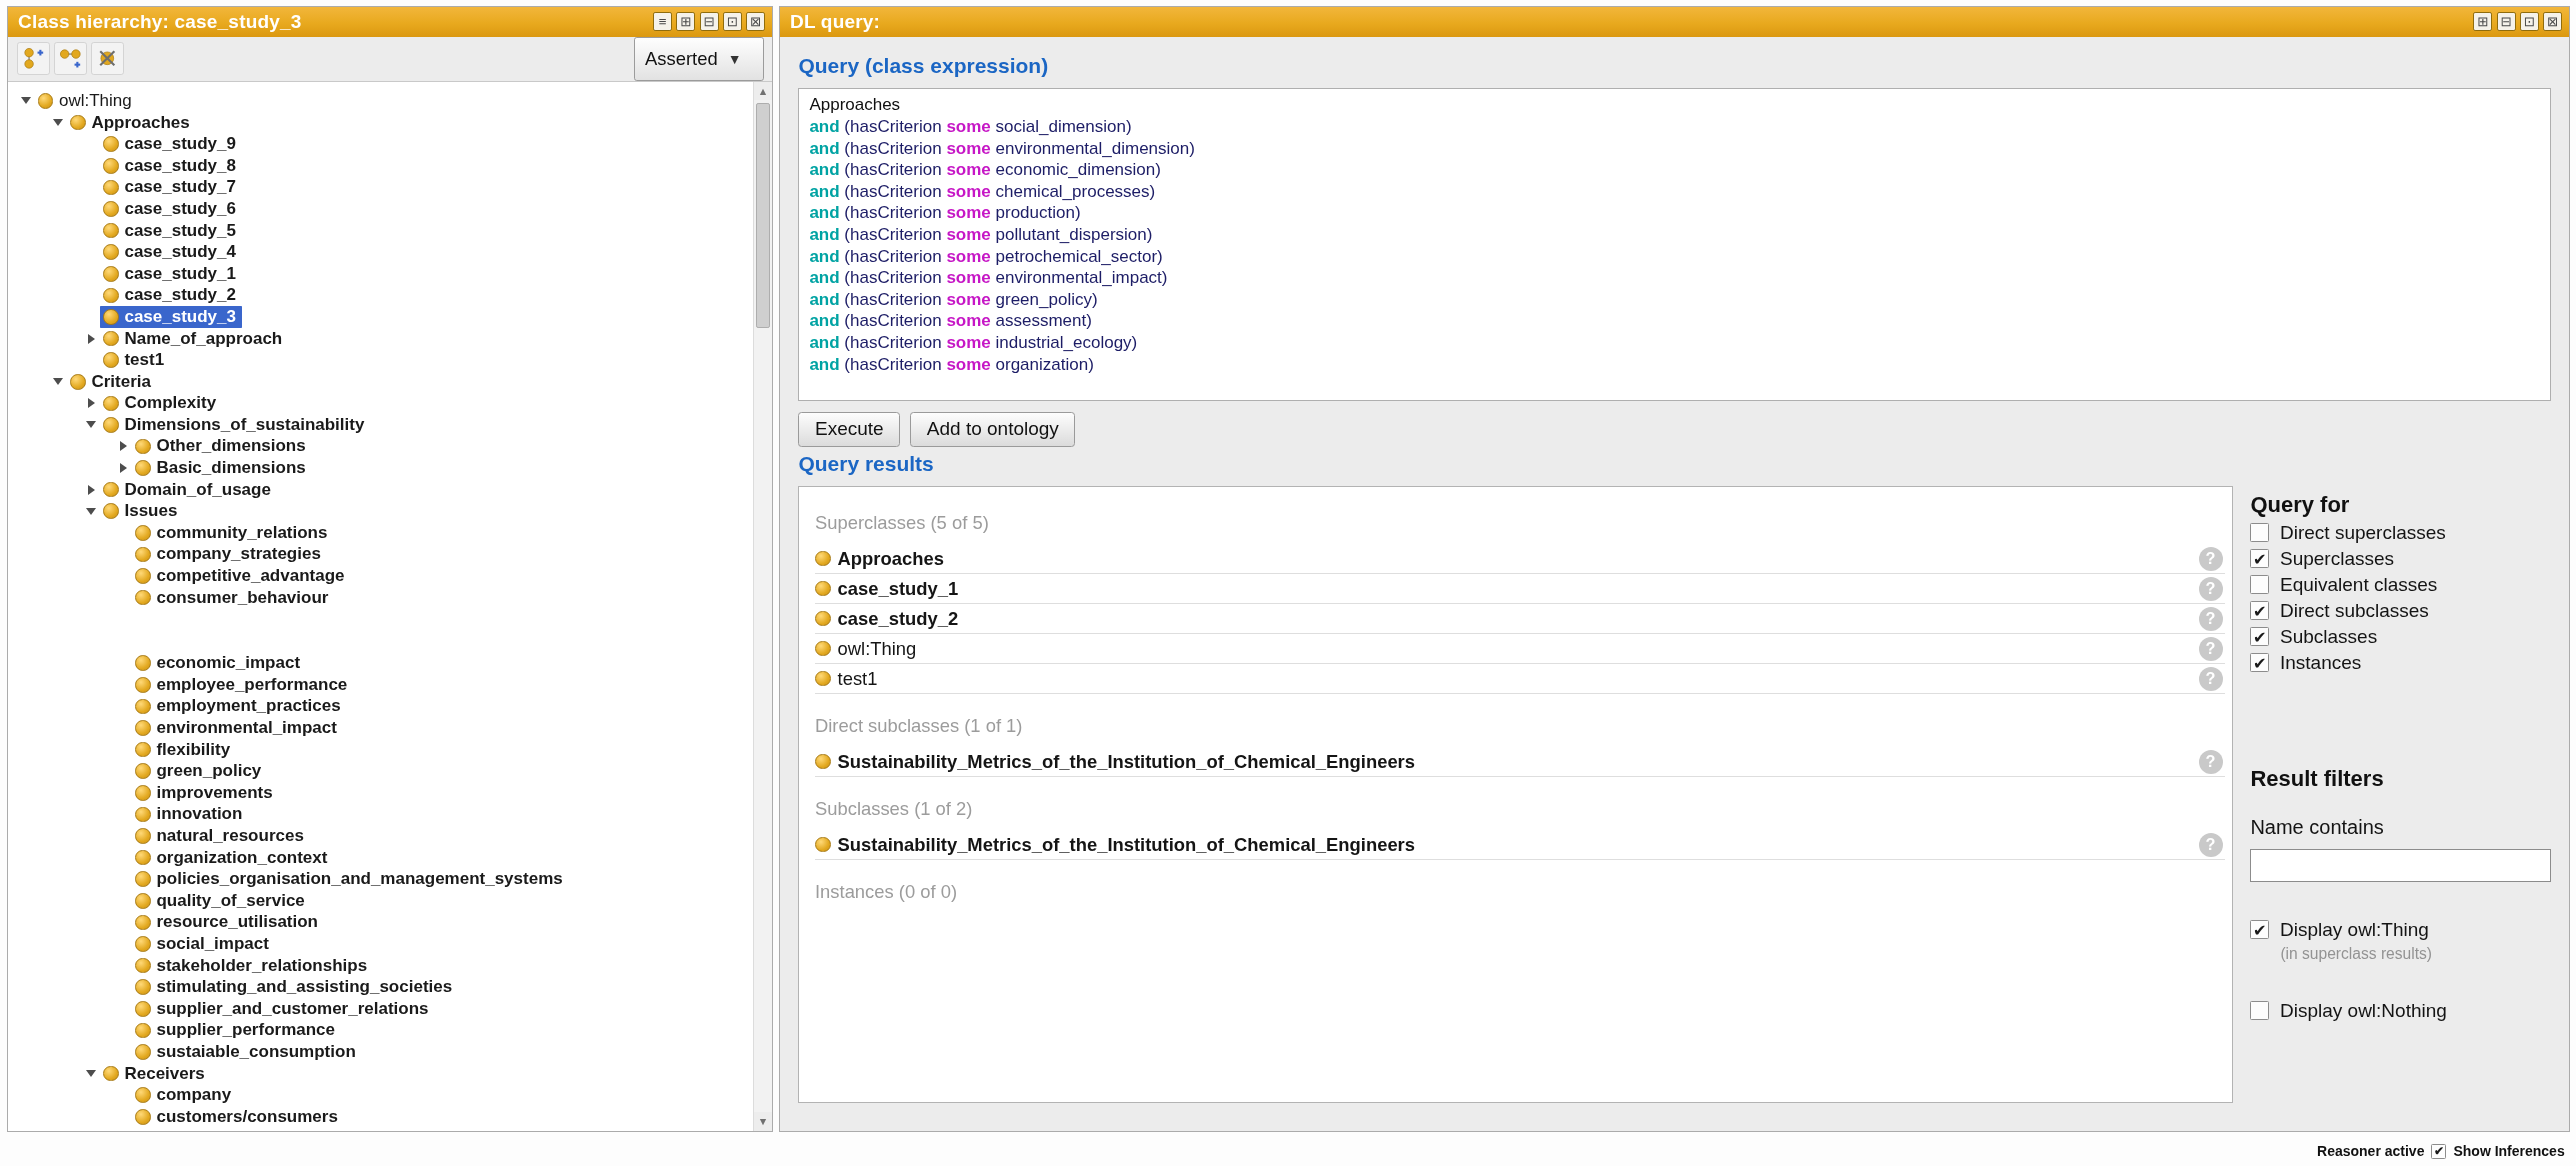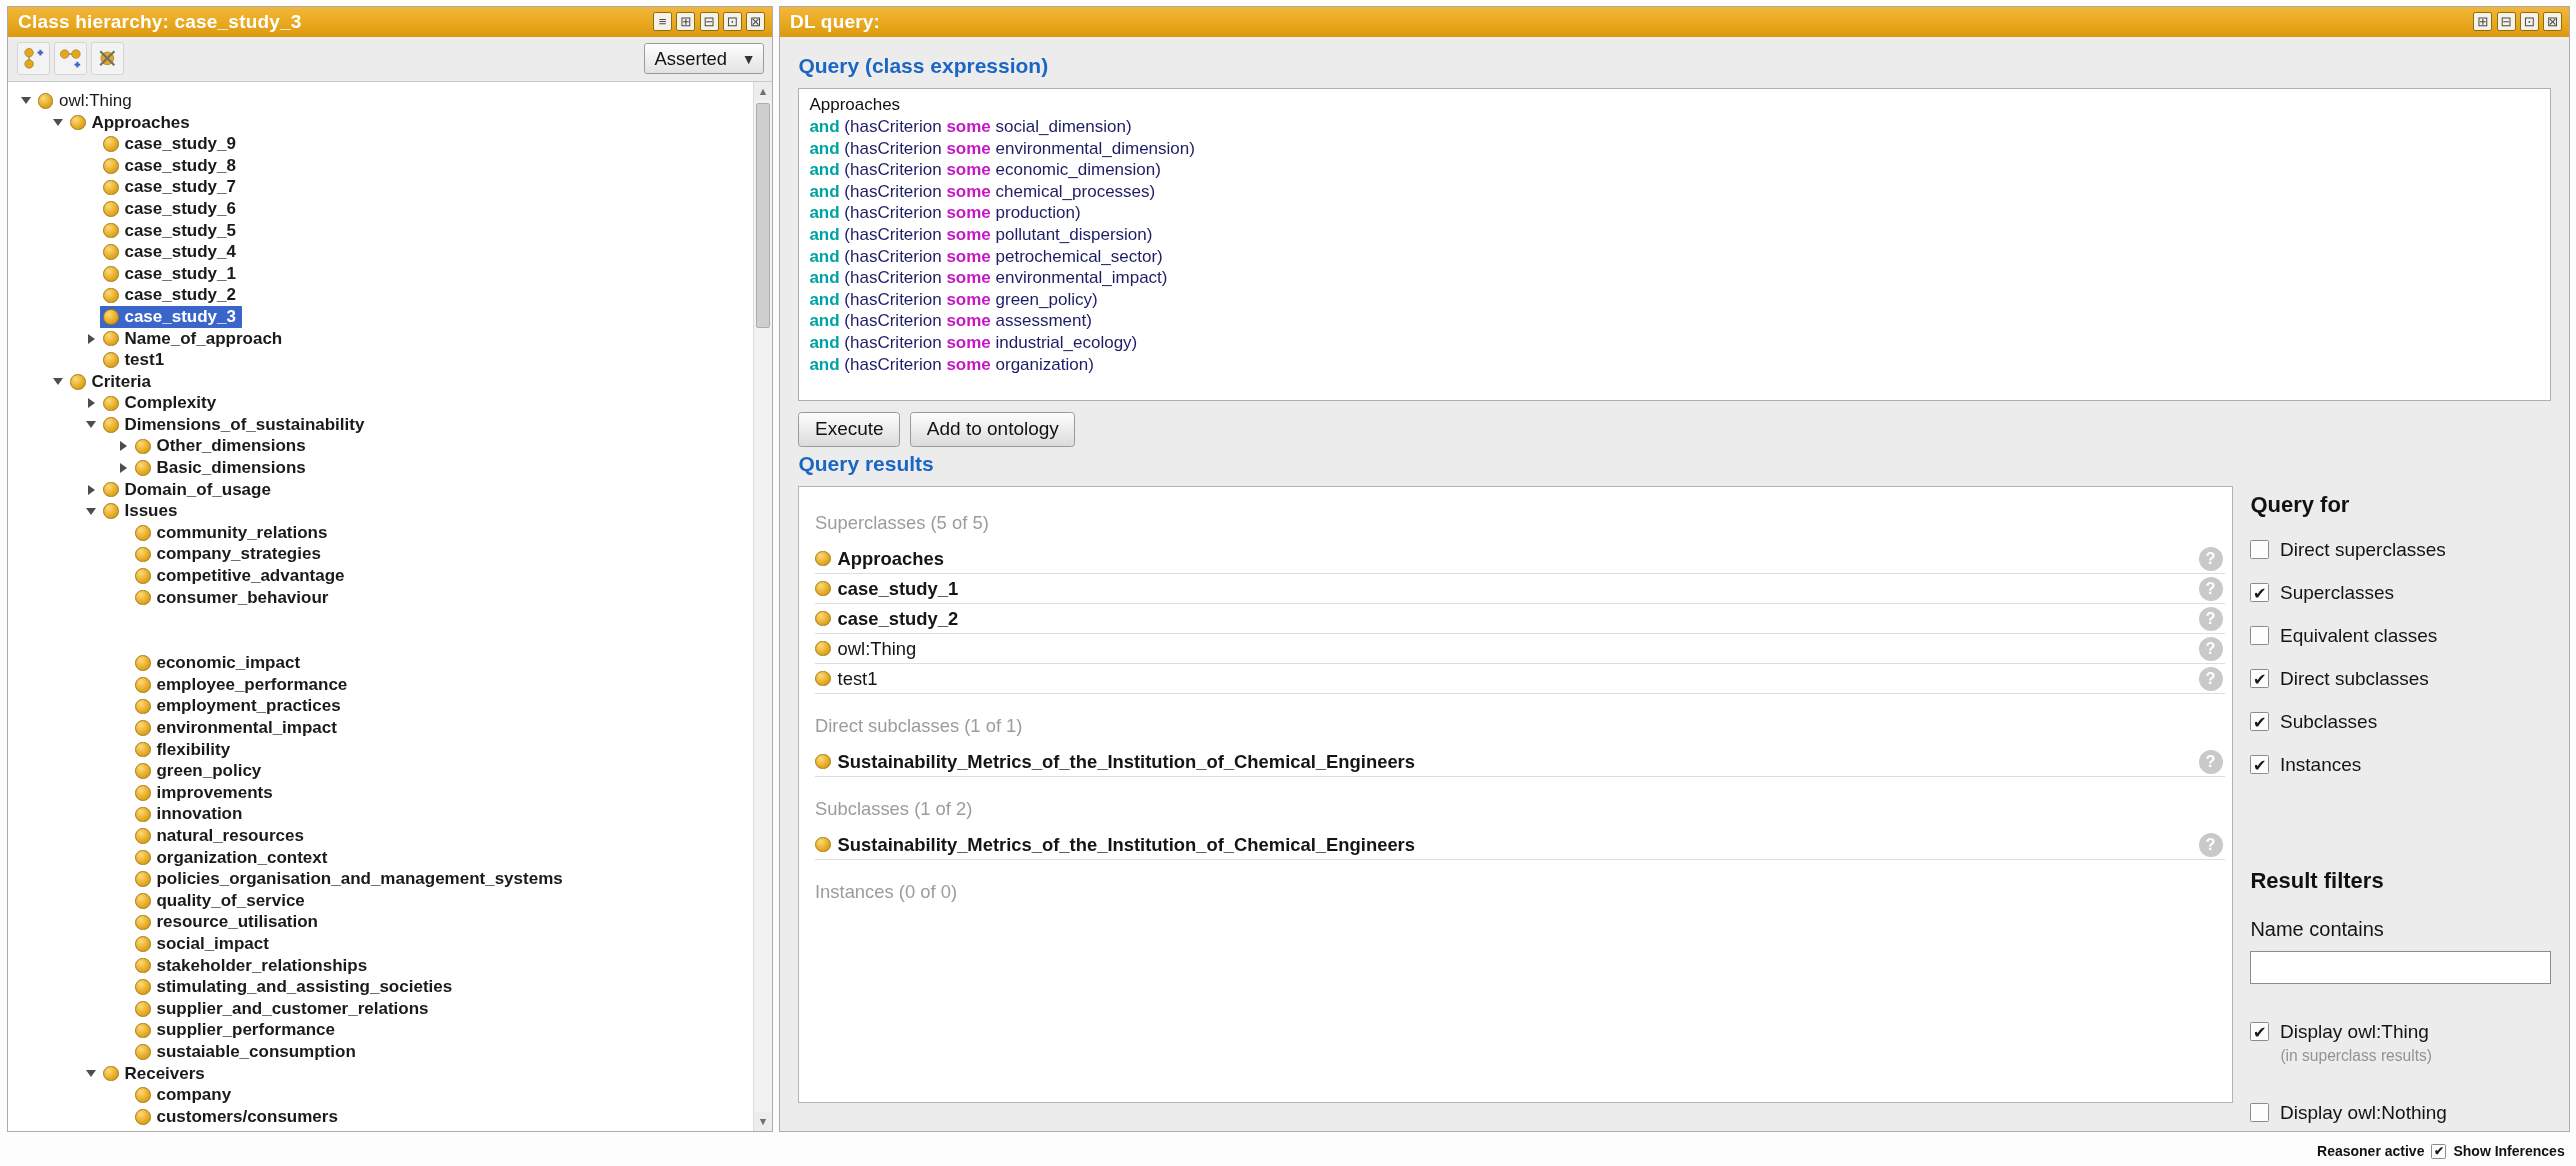--- a/index.html
+++ b/index.html
@@ -17,21 +17,21 @@
   .titlebar .spacer { flex:1; }
   .win-icons { display:flex; gap:4.2px; }
   .win-icon { width:19px; height:19px; background:#F5F2EA; border:0.7px solid #8F6C0C; border-radius:2.1px;
               color:#4A4A4A; font-size:13.4px; line-height:1; display:flex; align-items:center; justify-content:center; }
 
   
   #left-toolbar { flex:0 0 44px; display:flex; align-items:center; gap:4.2px; padding:0 8.5px; background:#ECECEC; }
   .tb-btn { width:33px; height:33px; display:flex; align-items:center; justify-content:center;
             background:#F3F3F3; border:0.7px solid #D4D4D4; border-radius:2.8px; }
   .tb-spacer { flex:1; }
-  #asserted-dropdown { min-width:120px; height:31px; padding:0 7px 0 10px;
+  #asserted-dropdown { min-width:120px; height:44px; padding:0 21px 0 10px;
             background:linear-gradient(#FEFEFE,#E2E2E2); border:0.7px solid #9B9B9B; border-radius:2.8px;
             display:flex; align-items:center; justify-content:space-between; gap:10px;
             font-size:18.4px; color:#111; }
   .dd-arrow { font-size:14px; color:#333; }
 
   
   #tree-wrap { flex:1; position:relative; background:#FFFFFF; border-top:0.7px solid #C9C9C9; overflow:hidden; }
   #tree-view { position:absolute; top:0; left:0; right:19px; bottom:0; overflow:hidden; padding-top:8.5px; }
   .tree-row { height:21.6px; display:flex; align-items:center; white-space:nowrap; }
   .tree-arrow { flex:0 0 18.4px; width:18.4px; display:flex; align-items:center; justify-content:center; }
@@ -81,21 +81,21 @@
   .res-row .class-icon { margin-right:7px; }
   .res-label { font-size:18.4px; color:#151515; }
   .res-label.bold { font-weight:700; }
   .help-icon { position:absolute; right:2.8px; width:24px; height:24px; border-radius:50%;
                background:#C9C9C9; color:#FFFFFF; font-size:16.3px; font-weight:700;
                display:flex; align-items:center; justify-content:center; }
 
   
   #query-sidebar { position:absolute; left:1452px; top:5.7px; width:304px; }
   .side-heading { font-size:22px; font-weight:700; color:#111; }
-  .opt-row { display:flex; align-items:center; gap:10.6px; margin-top:21px; }
+  .opt-row { display:flex; align-items:center; gap:10.6px; margin-top:4px; }
   .cb { width:19px; height:19px; flex:0 0 19px; background:#FDFDFD; border:0.7px solid #8C8C8C; border-radius:1.4px;
         display:flex; align-items:center; justify-content:center; font-size:16.3px; color:#1A1A1A; line-height:1; }
   .opt-label { font-size:19px; color:#141414; }
   #result-filters-heading { margin-top:92px; }
   #name-contains-label { margin-top:24px; font-size:20px; color:#141414; }
   #name-contains-input { margin-top:10px; width:301px; height:33px; background:#FFFFFF;
         border:0.7px solid #8C8C8C; font-size:18.4px; padding:0 7px; font-family:"Liberation Sans",sans-serif; }
   .filter-opt { margin-top:37px; }
   .filter-opt .opt-row { margin-top:0; }
   .filter-caption { margin:4.2px 0 0 30px; font-size:15.6px; color:#939393; }

